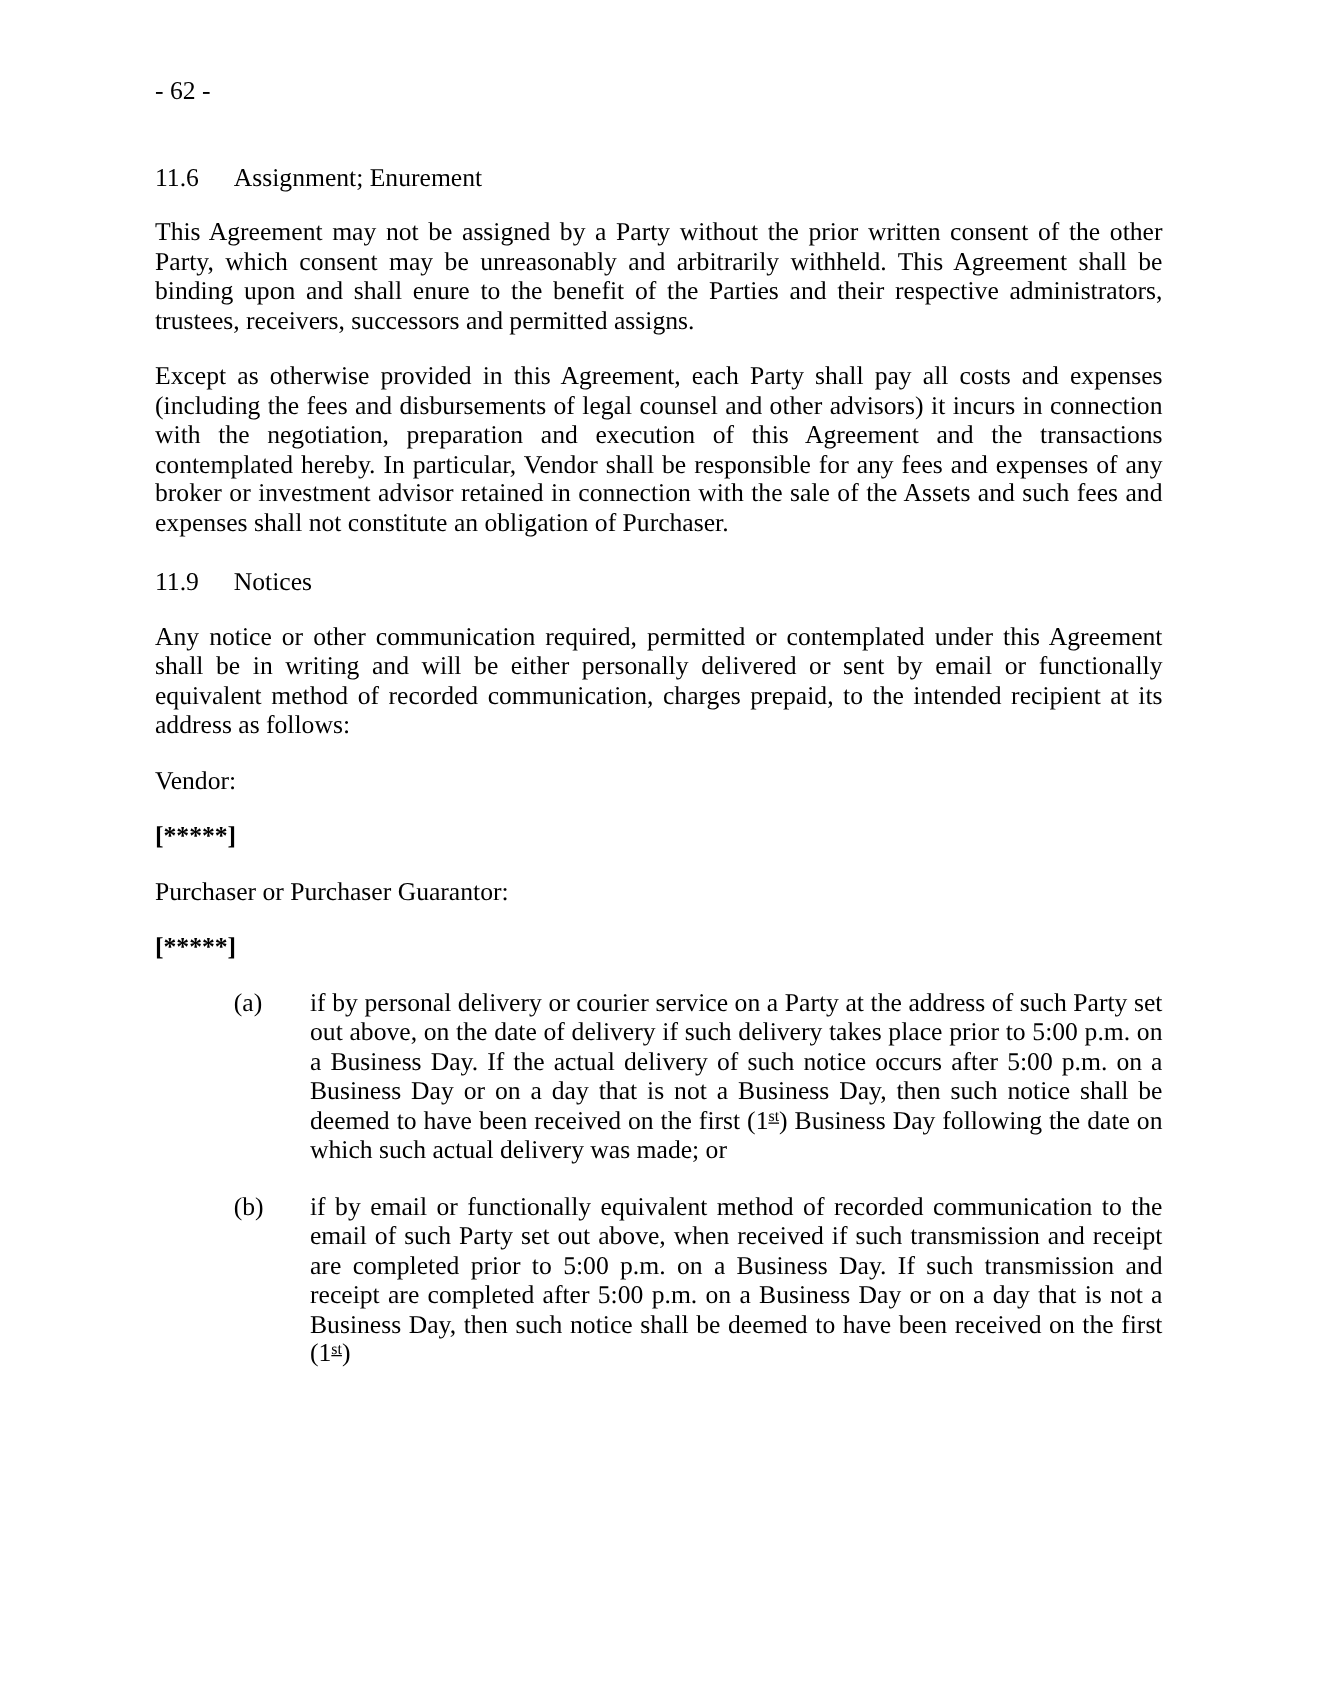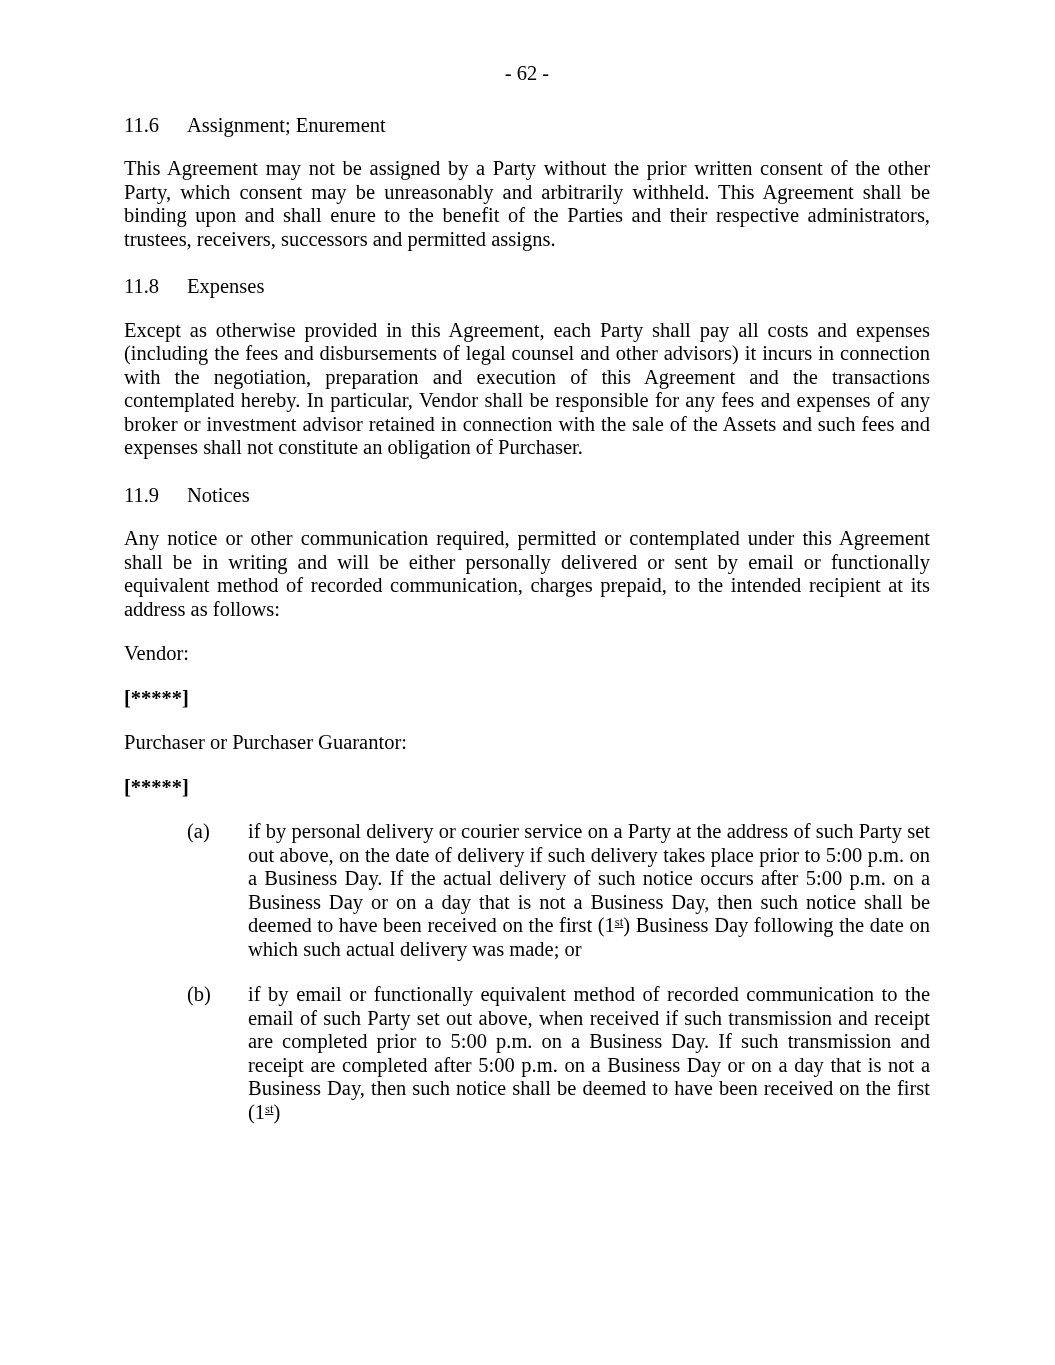--- a/index.html
+++ b/index.html
@@ -15,22 +15,21 @@
     background: #ffffff;
     color: #000000;
     font-family: "Liberation Serif", "DejaVu Serif", serif;
     font-size: 20.5px;
     line-height: 23.5px;
     box-sizing: border-box;
     padding: 62px 125px 40px 124px;
     overflow: hidden;
   }
   .pagenum {
-    text-align: center;
-    margin: 0 0 28px 0;
+    margin: 0 0 46px 0;
   }
   .heading {
     font-weight: normal;
     margin: 24px 0 20px 0;
   }
   .heading .hnum {
     display: inline-block;
     width: 63px;
   }
   p.body {
@@ -76,23 +75,20 @@
 <div class="page">
 
   <div class="pagenum">- 62 -</div>
 
   <div class="heading">
     <span class="hnum">11.6</span><span class="htitle">Assignment; Enurement</span>
   </div>
   <p class="body">This Agreement may not be assigned by a Party without the prior written consent of the other Party, which consent may be unreasonably and arbitrarily withheld. This Agreement shall be binding upon and shall enure to the benefit of the Parties and their respective administrators, trustees, receivers, successors and permitted assigns.</p>
 
 
-  <div class="heading">
-    <span class="hnum">11.8</span><span class="htitle">Expenses</span>
-  </div>
   <p class="body">Except as otherwise provided in this Agreement, each Party shall pay all costs and expenses (including the fees and disbursements of legal counsel and other advisors) it incurs in connection with the negotiation, preparation and execution of this Agreement and the transactions contemplated hereby. In particular, Vendor shall be responsible for any fees and expenses of any broker or investment advisor retained in connection with the sale of the Assets and such fees and expenses shall not constitute an obligation of Purchaser.</p>
 
   <div class="heading">
     <span class="hnum">11.9</span><span class="htitle">Notices</span>
   </div>
   <p class="body">Any notice or other communication required, permitted or contemplated under this Agreement shall be in writing and will be either personally delivered or sent by email or functionally equivalent method of recorded communication, charges prepaid, to the intended recipient at its address as follows:</p>
 
   <p class="body addr indent1">Vendor:</p>
   <p class="body addr indent2 placeholder">[*****]</p>
 

